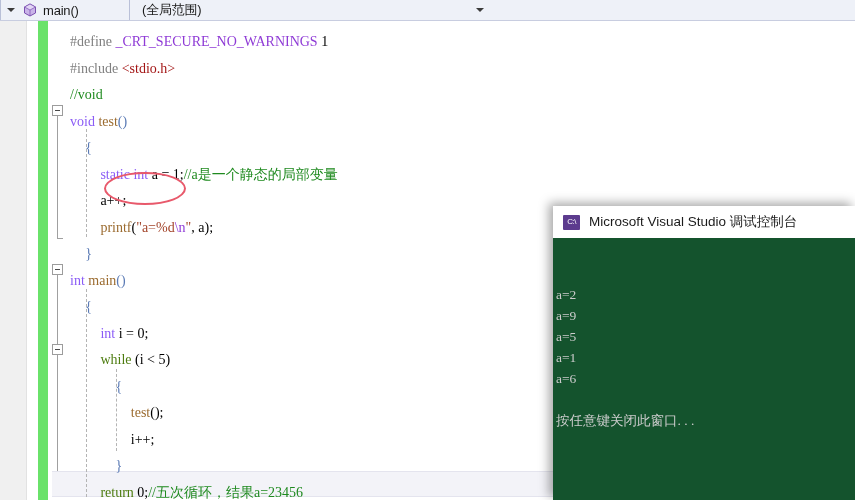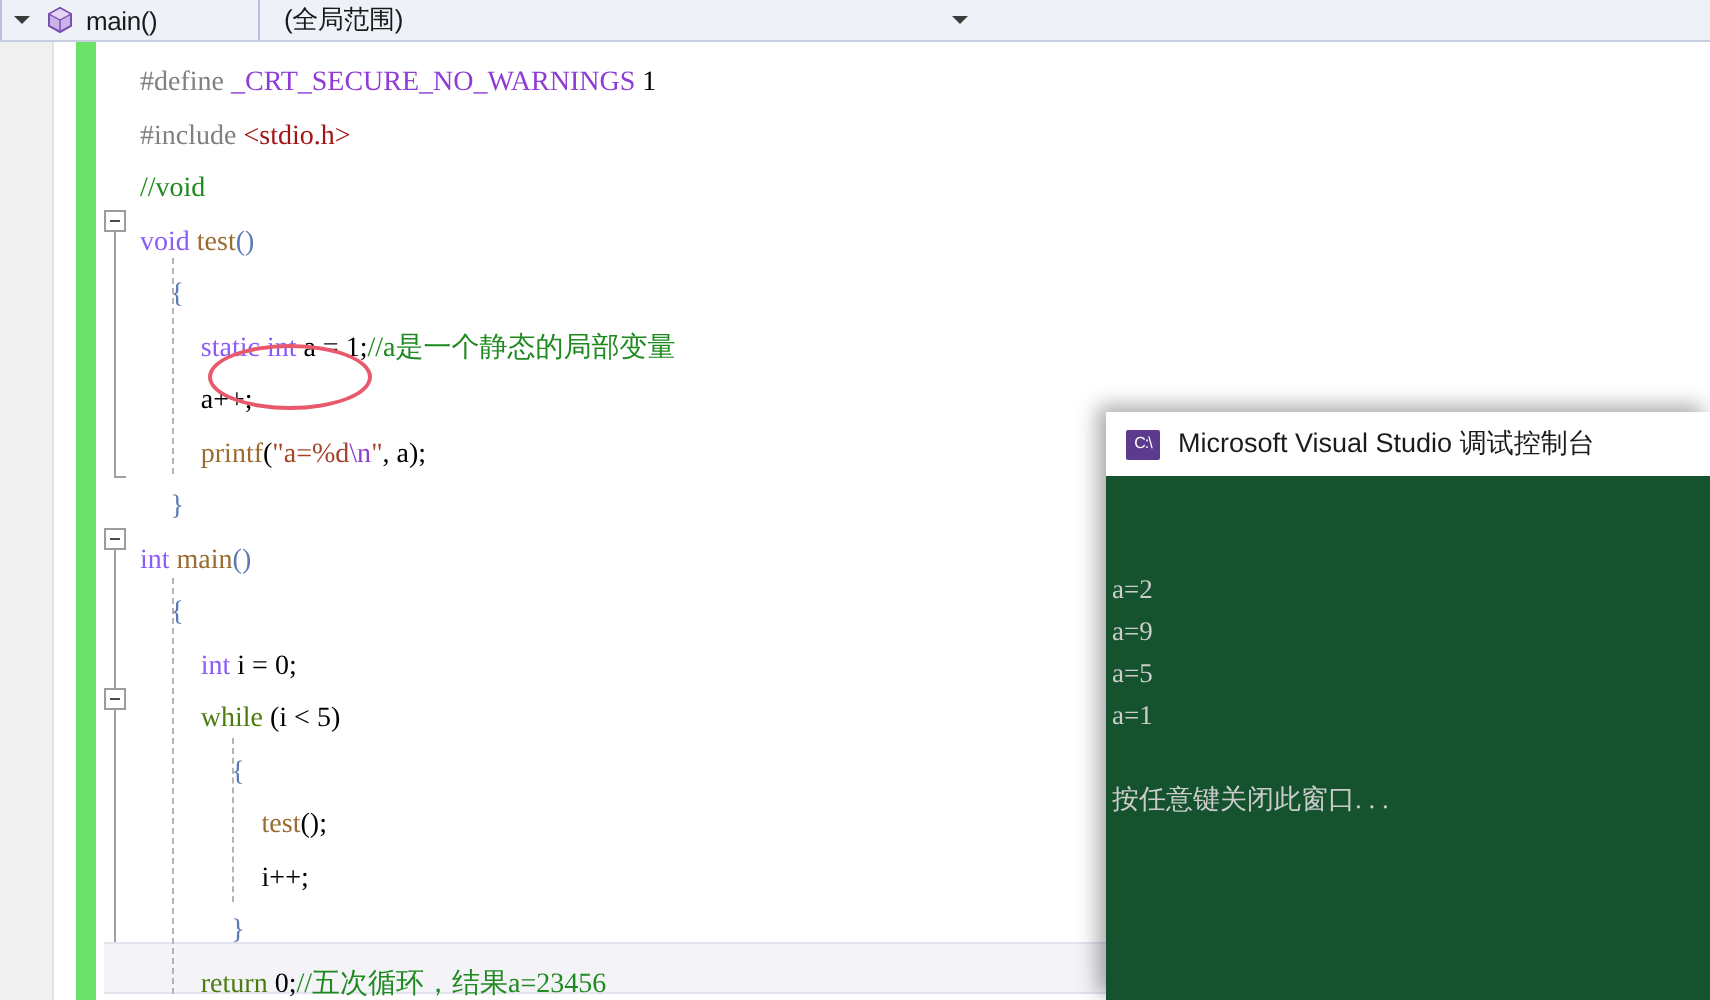--- a/index.html
+++ b/index.html
@@ -278,17 +278,17 @@
   </div>
 
   <div class="console-win">
     <div class="console-title">
       <span class="console-icon">
         <span>C:\</span>
       </span>
       <span class="console-title-text">Microsoft Visual Studio 调试控制台</span>
     </div>
     <div class="console-body">
-      <div id="console-lines"><div class="console-line">a=2</div><div class="console-line">a=9</div><div class="console-line">a=5</div><div class="console-line">a=1</div><div class="console-blank"></div><div class="console-line">按任意键关闭此窗口. . .</div></div>
+      <div id="console-lines"><div class="console-line">a=2</div><div class="console-line">a=9</div><div class="console-line">a=5</div><div class="console-line">a=1</div><div class="console-line">a=6</div><div class="console-blank"></div><div class="console-line">按任意键关闭此窗口. . .</div></div>
     </div>
   </div>
 
 </div>
 
 </body></html>

